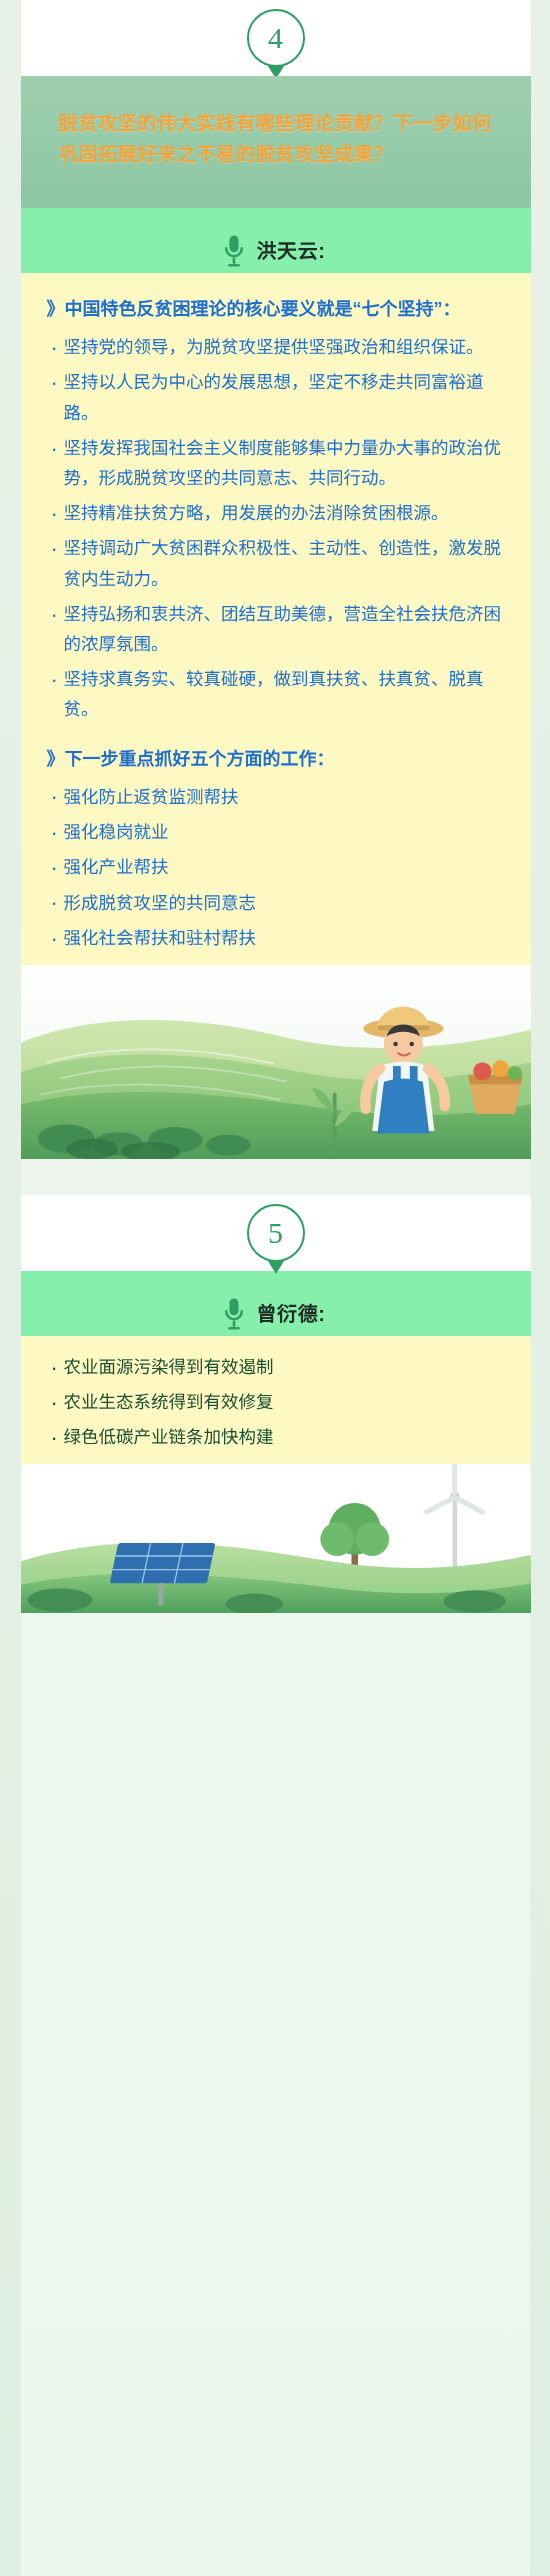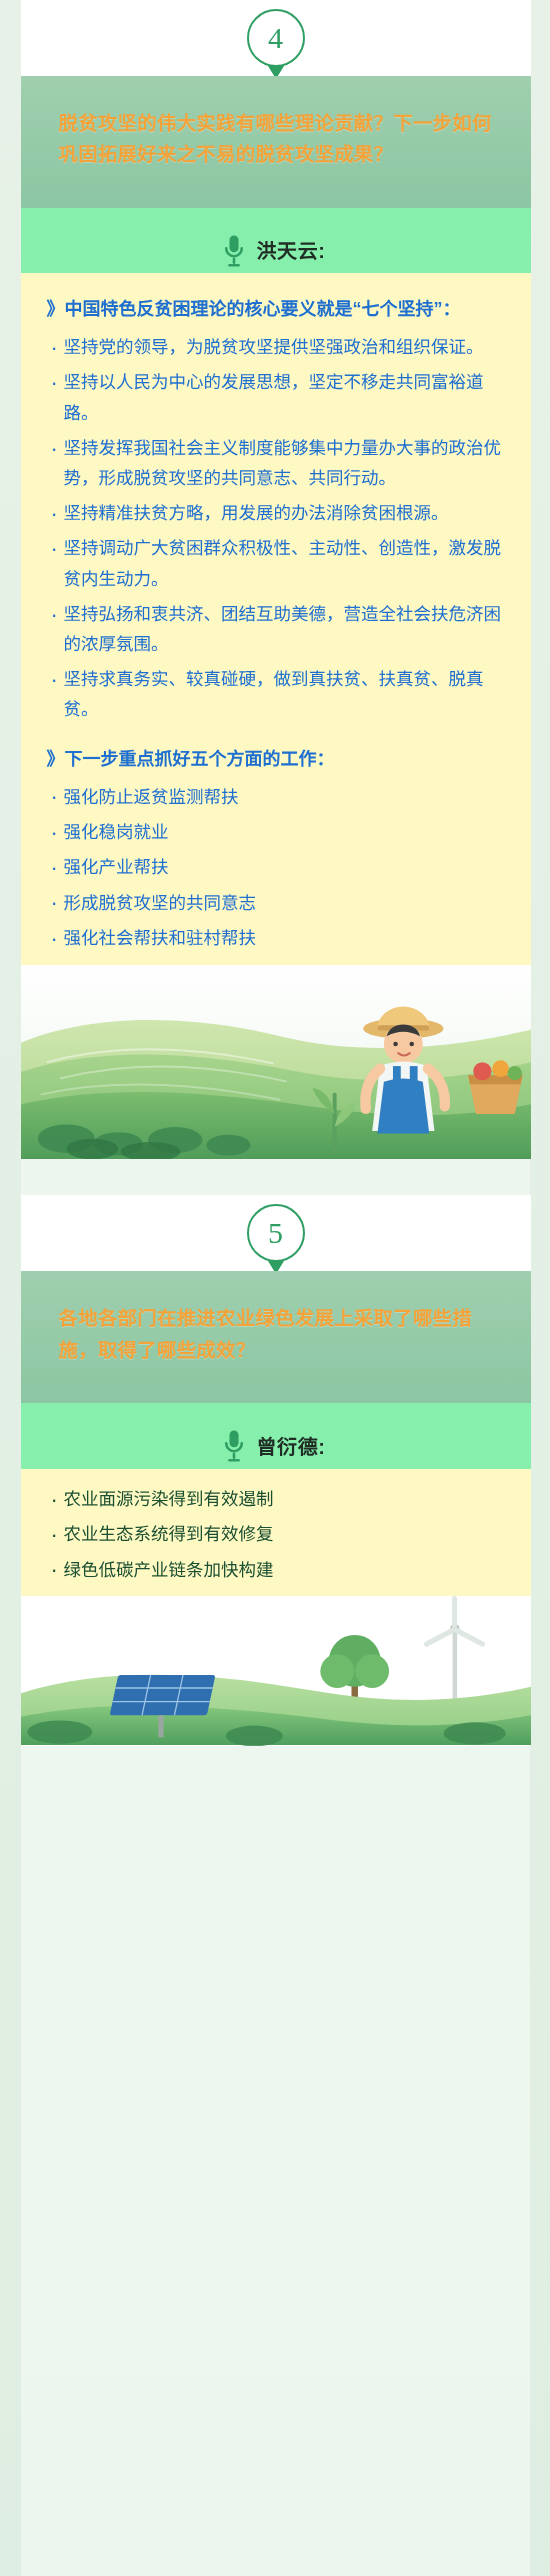--- a/index.html
+++ b/index.html
@@ -338,23 +338,20 @@
     </div>
 
     <div class="section-gap"></div>
 
     <div class="section">
 
       <div class="badge-wrap">
         <div class="badge">5</div>
       </div>
 
-      <div class="question-banner">
-        <p class="qtext">各地各部门在推进农业绿色发展上采取了哪些措施，取得了哪些成效？</p>
-      </div>
 
       <div class="speaker-row">
         <span>
           <svg class="mic-icon" viewBox="0 0 34 52" xmlns="http://www.w3.org/2000/svg">
             <rect x="10" y="2" width="14" height="26" rx="7" fill="#2f9e63"></rect>
             <path d="M5 22 a12 12 0 0 0 24 0" fill="none" stroke="#2f9e63" stroke-width="4" stroke-linecap="round"></path>
             <rect x="15" y="36" width="4" height="10" rx="2" fill="#2f9e63"></rect>
             <rect x="8" y="46" width="18" height="4" rx="2" fill="#2f9e63"></rect>
           </svg>
         </span>

